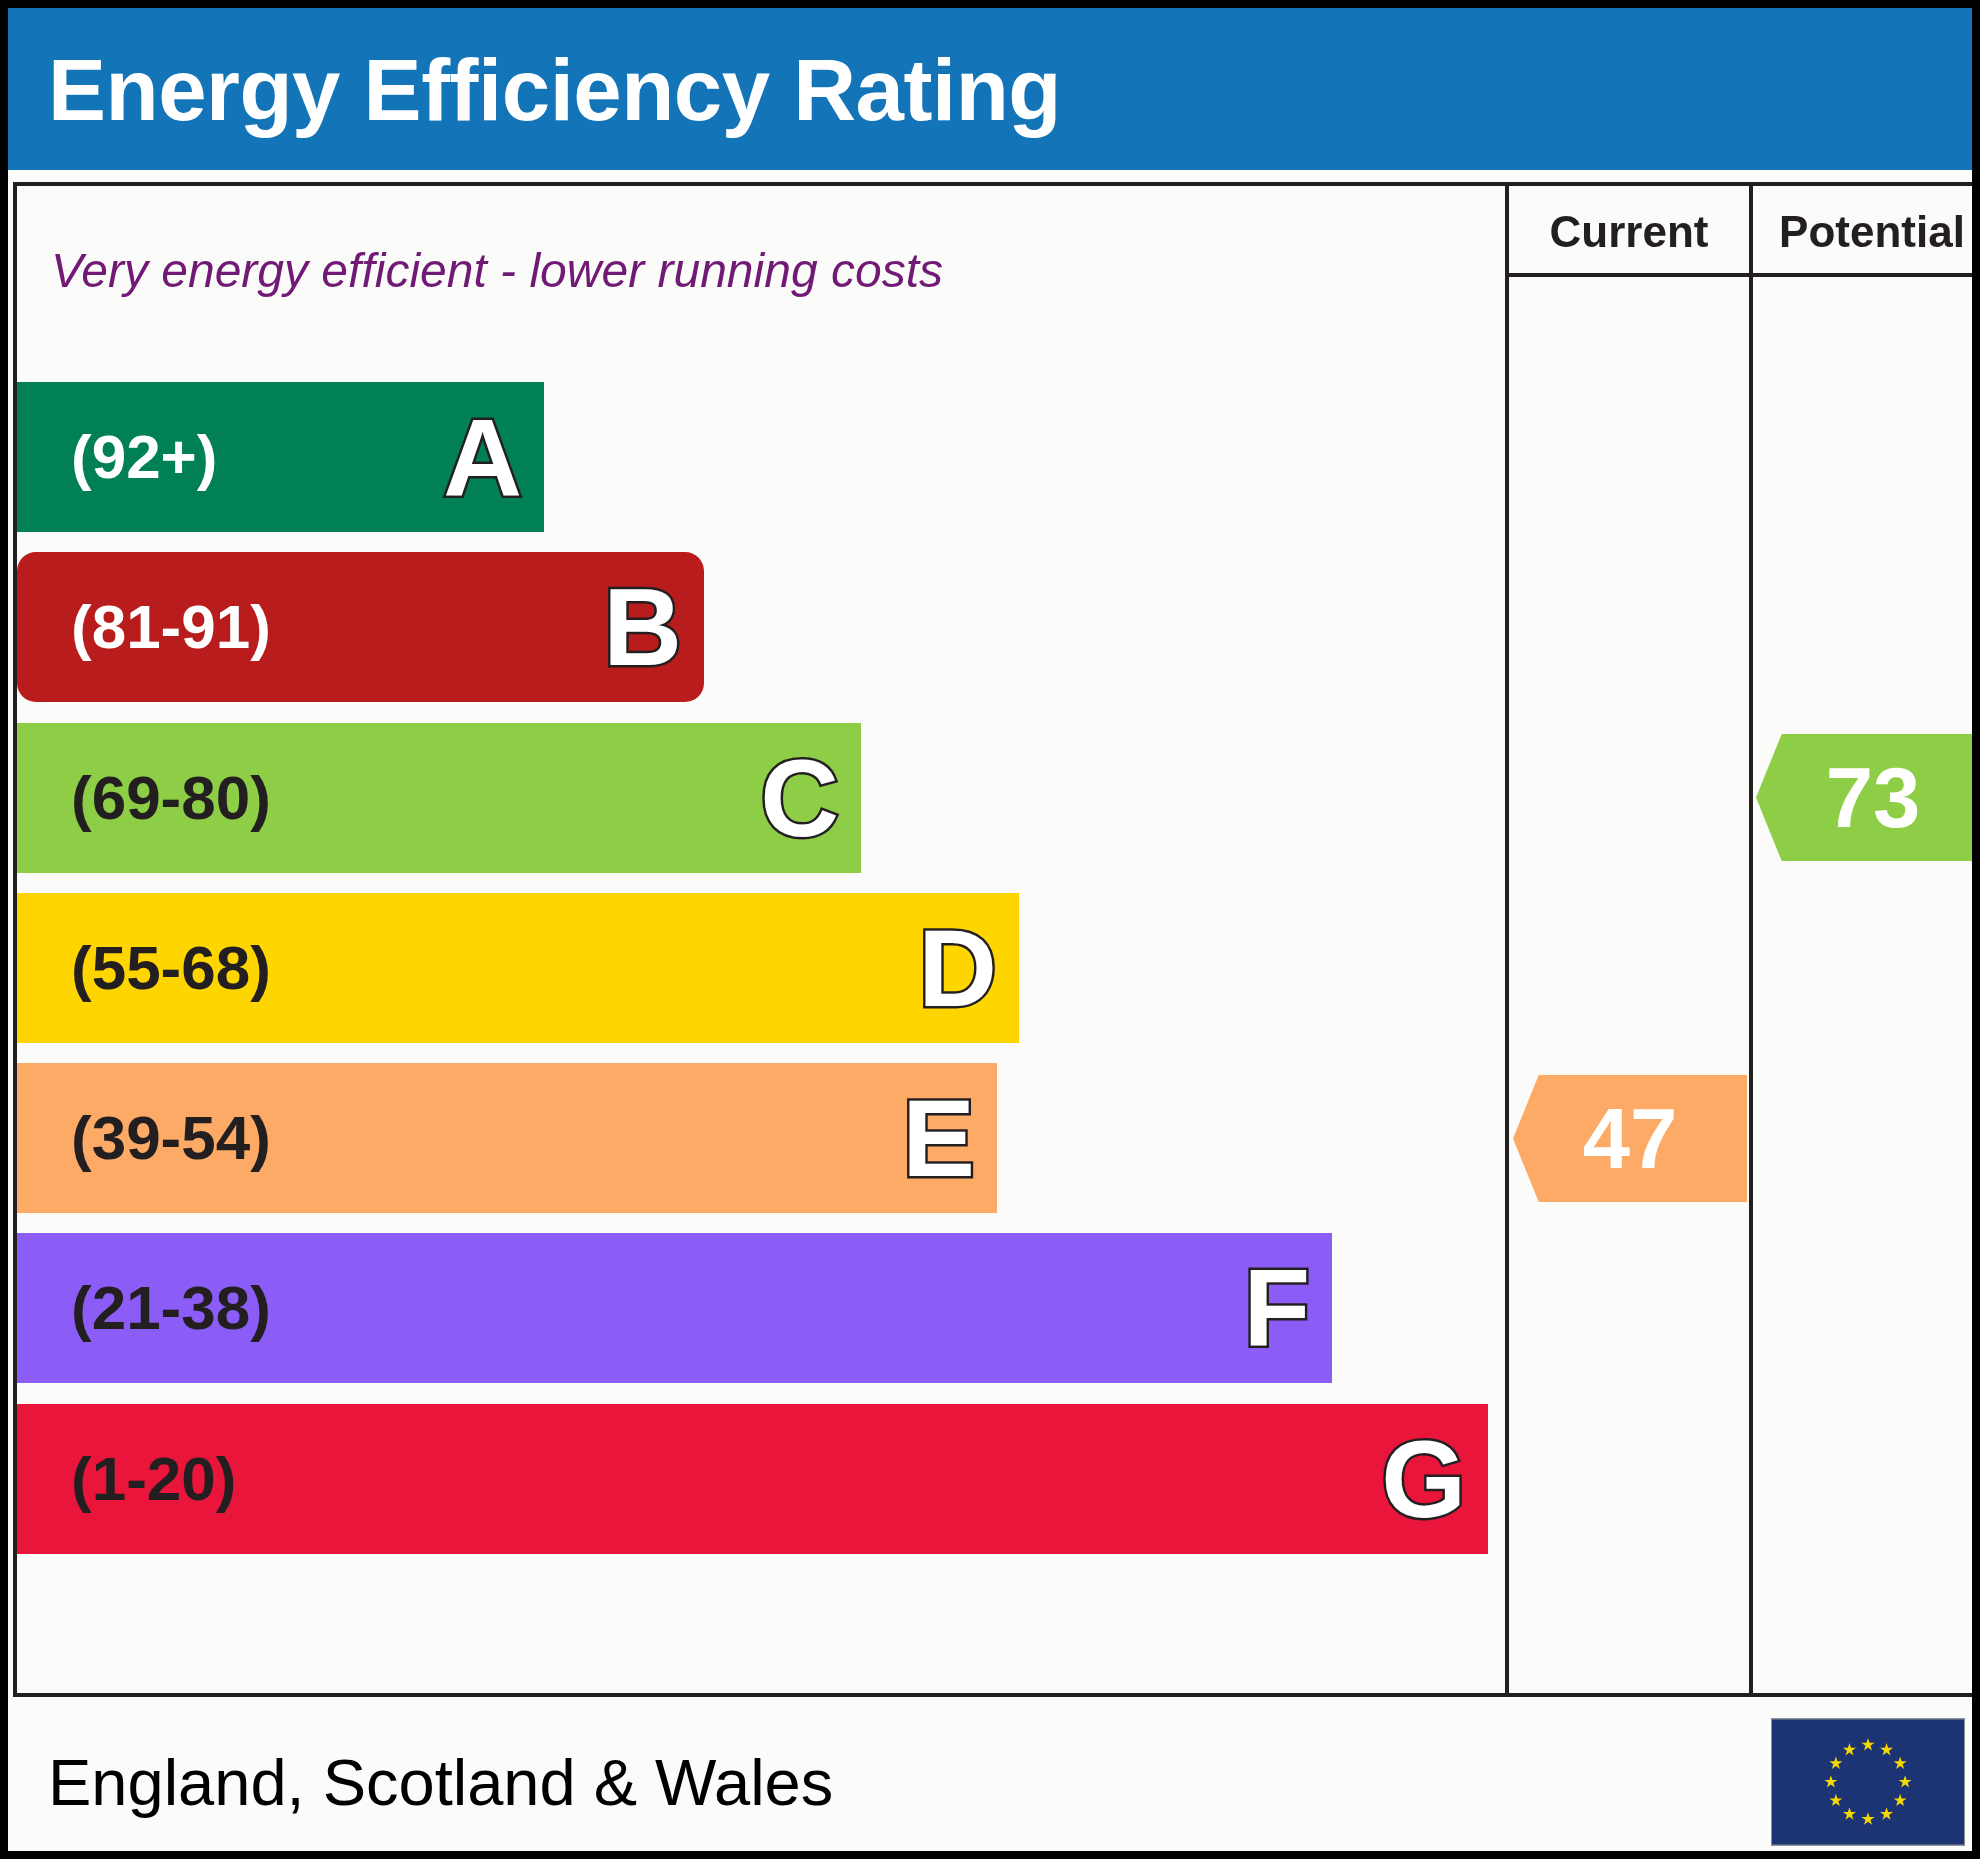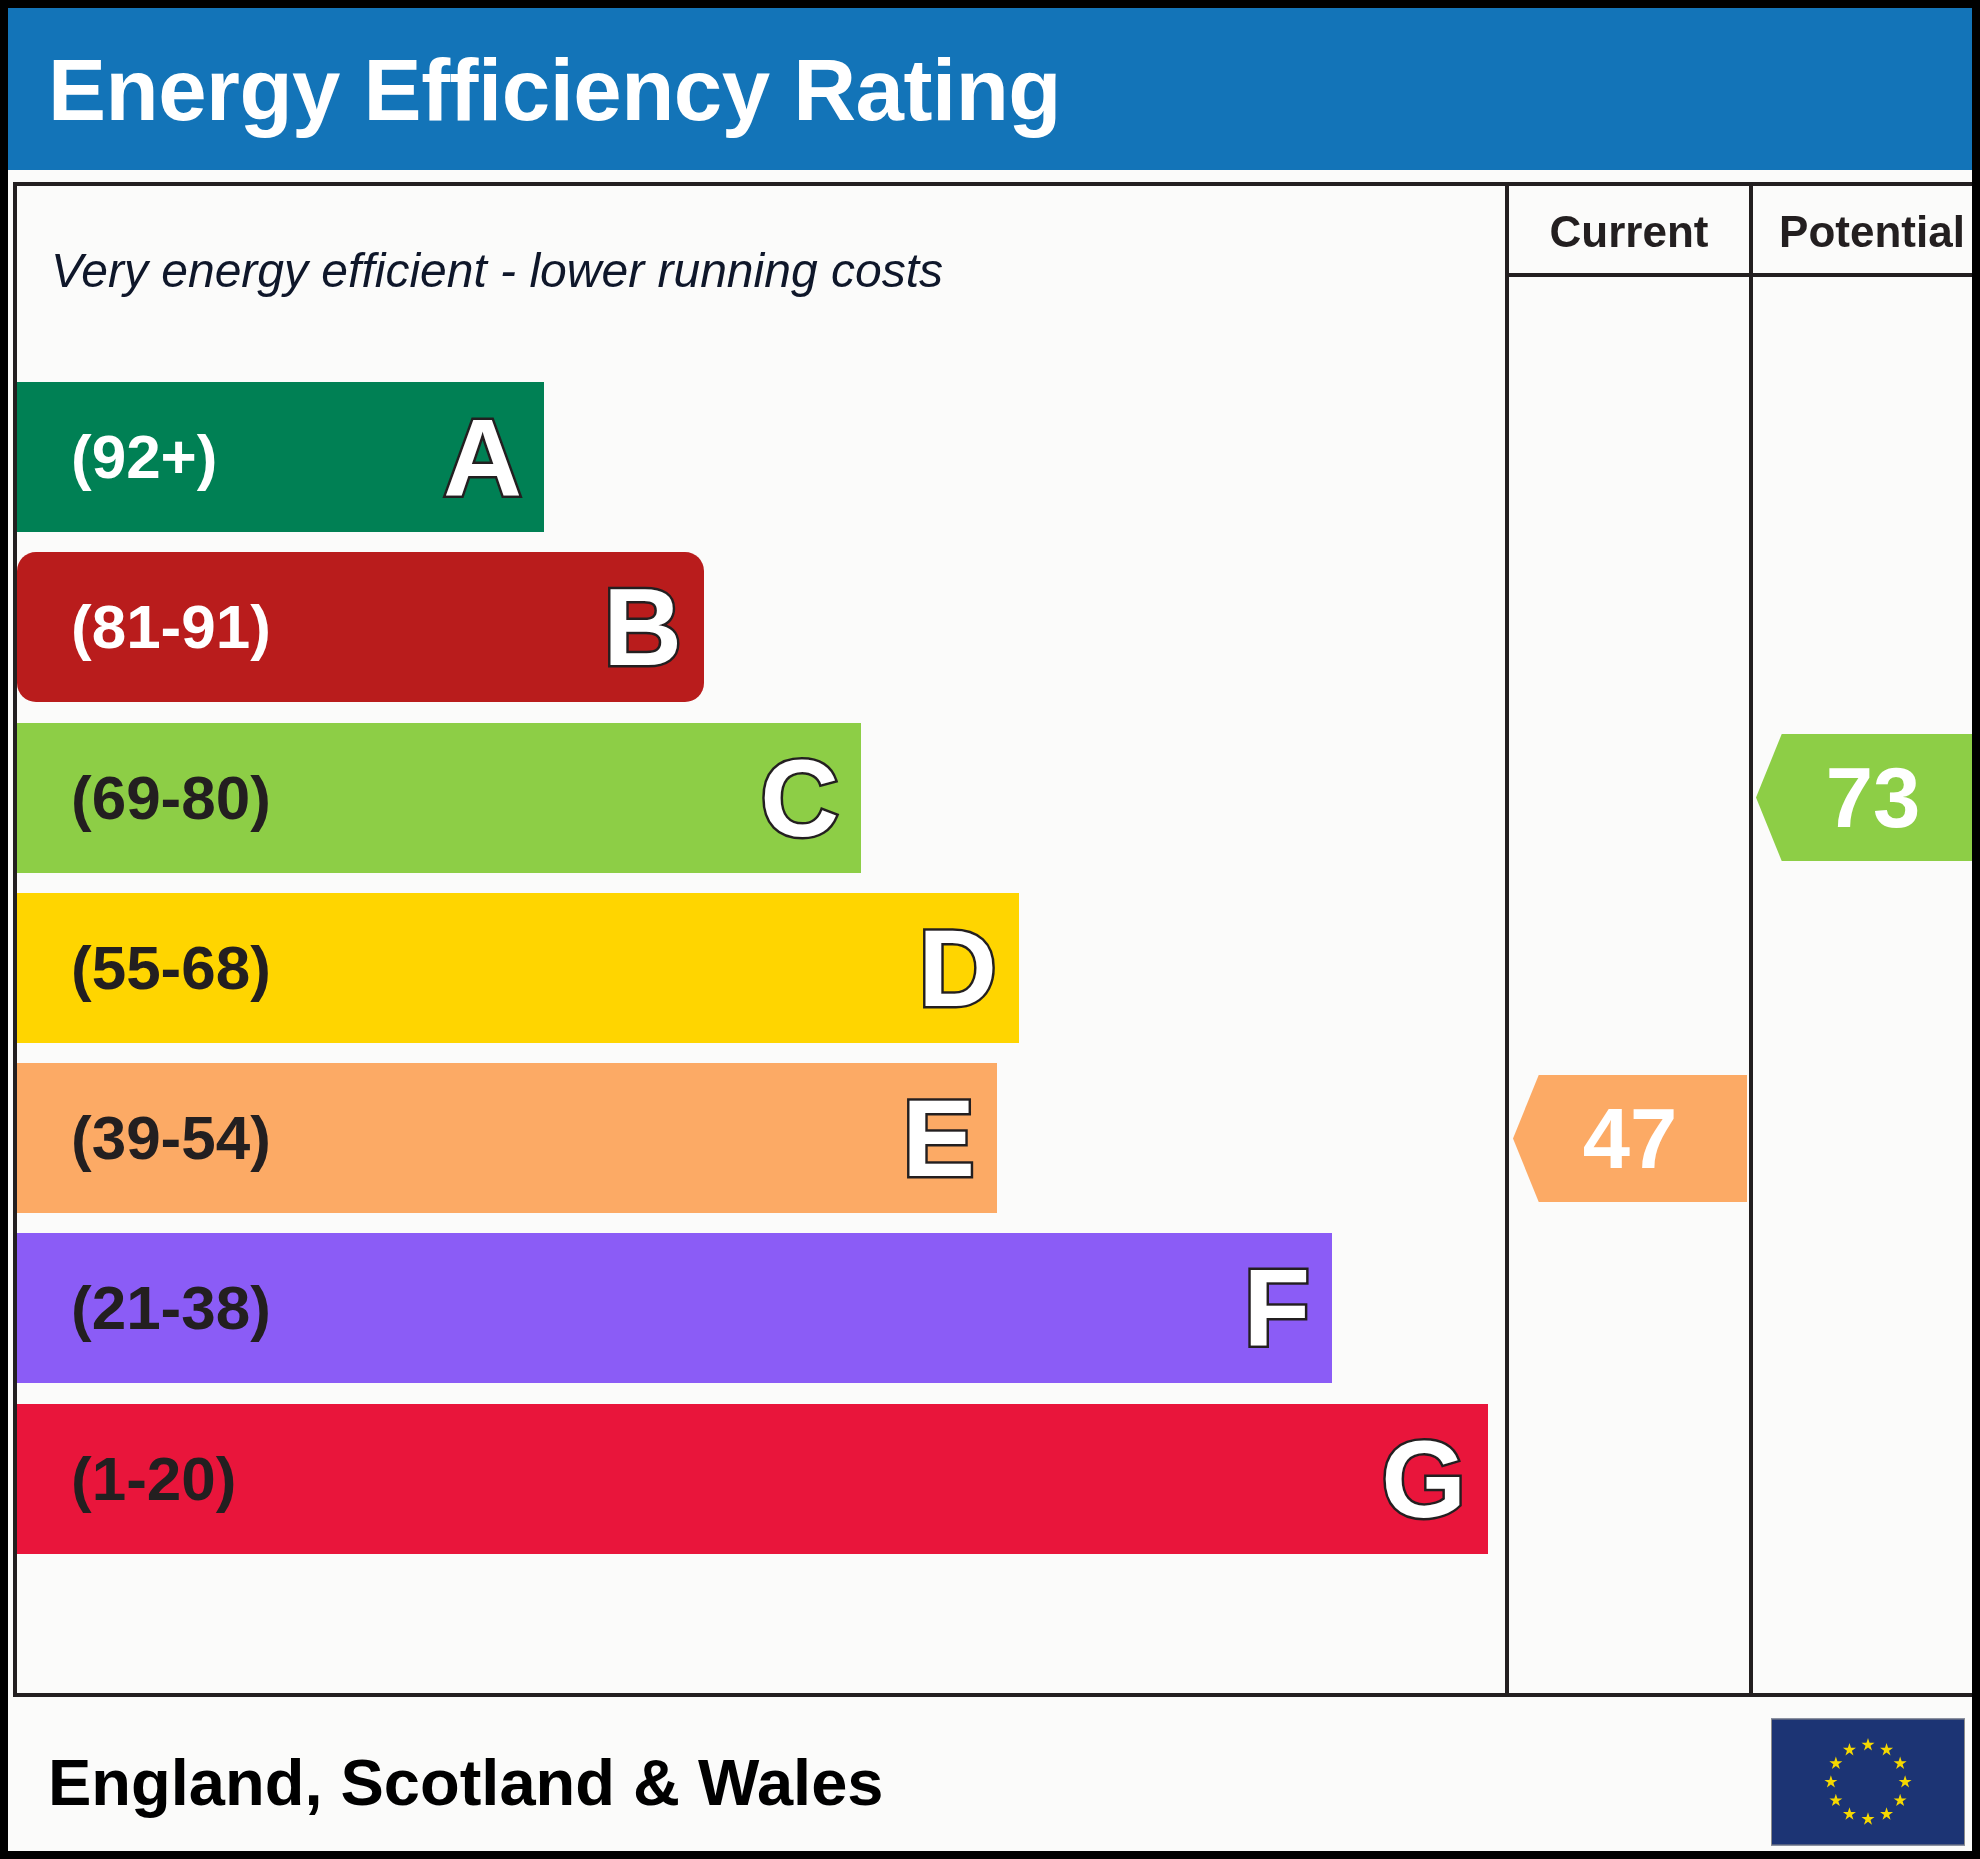--- a/index.html
+++ b/index.html
@@ -96,21 +96,21 @@
     left: 0;
     top: 0;
     width: 1488px;
     height: 100%;
   }
   .top-note, .bottom-note {
     position: absolute;
     left: 34px;
     font-size: 48px;
     font-style: italic;
-    color: #0f172a;
+    color: #701a75;
     white-space: nowrap;
     line-height: 1;
   }
   .top-note   { top: 61px; }
   .bottom-note{ top: 1398px; }
 
   .band {
     position: absolute;
     height: 150px;
     display: block;
@@ -163,21 +163,21 @@
     width: 1970px;
     height: 161px;
     box-sizing: border-box;
   }
   .footer .region {
     position: absolute;
     left: 35px;
     top: 50%;
     transform: translateY(-50%);
     font-size: 65px;
-    font-weight: bold;
+    font-weight: normal;
     color: #000000;
     white-space: nowrap;
     line-height: 1;
   }
   .footer .eu-text {
     position: absolute;
     right: 223px;
     top: 50%;
     transform: translateY(-50%);
     font-size: 42px;

